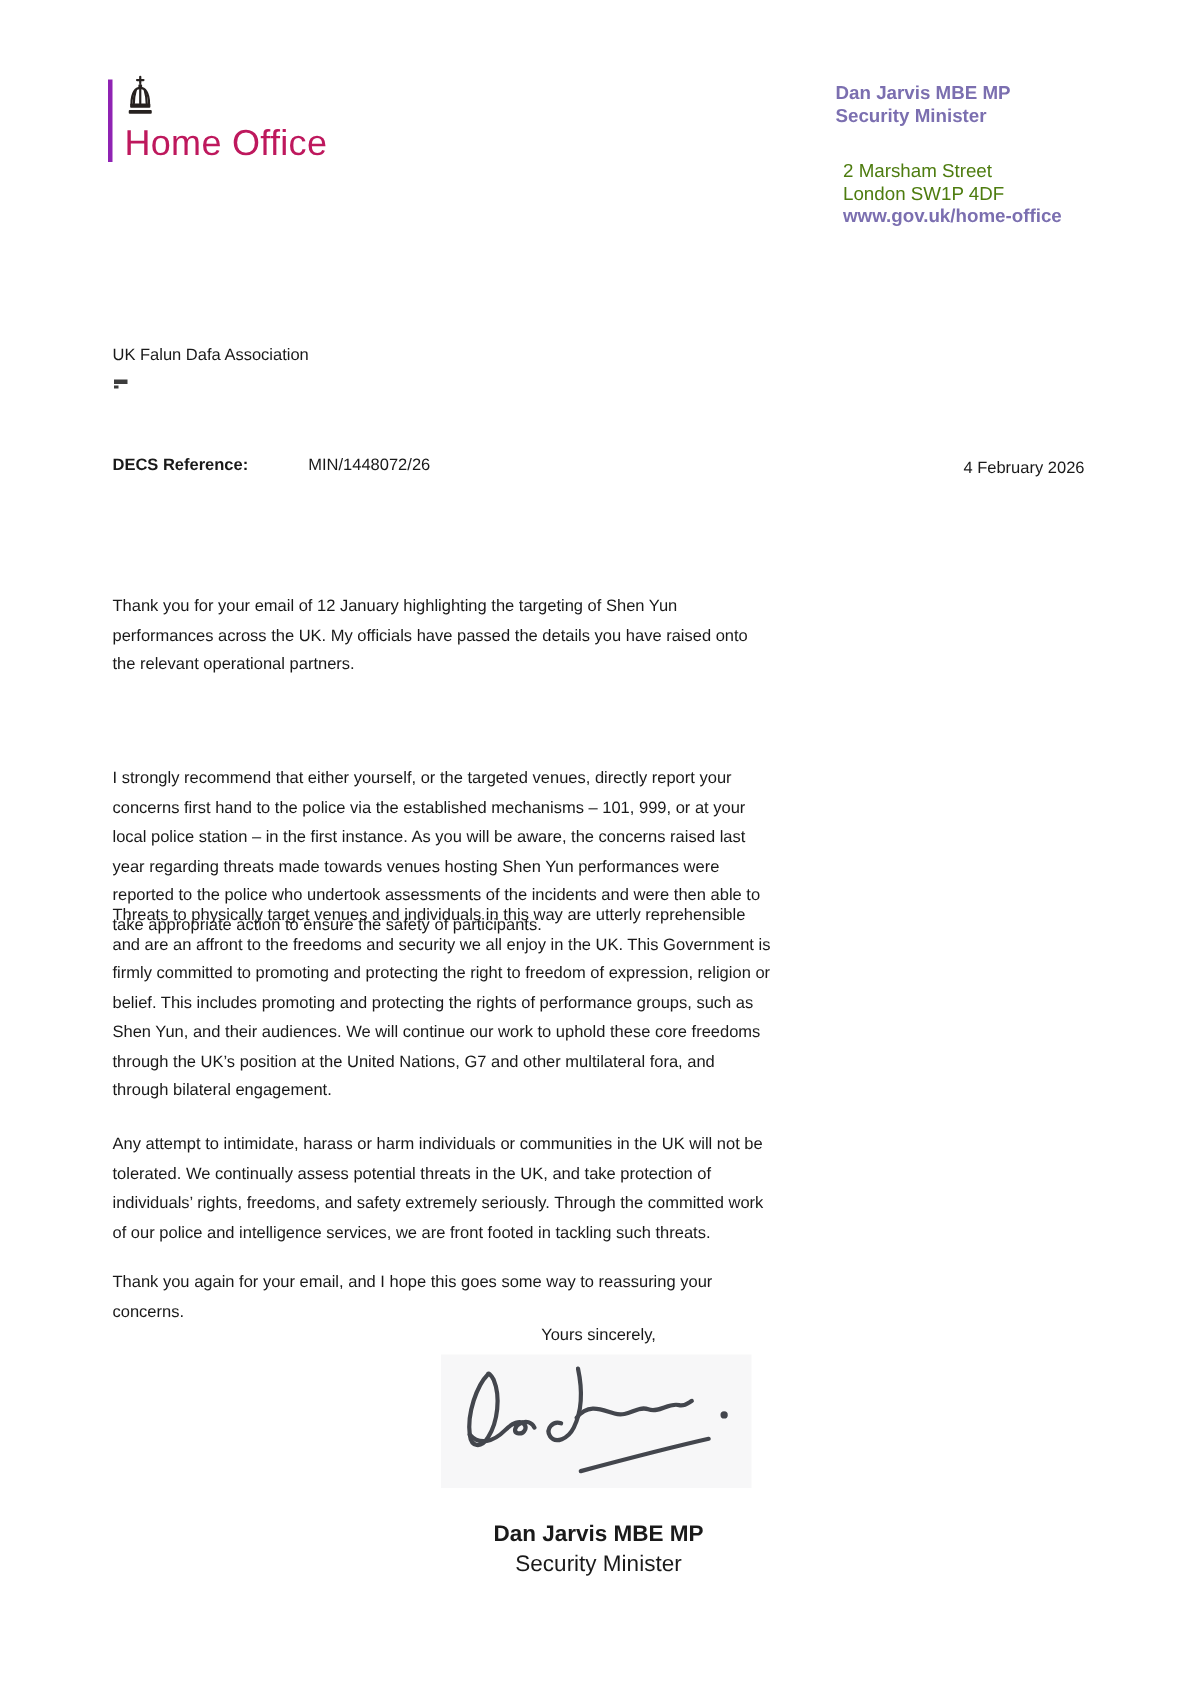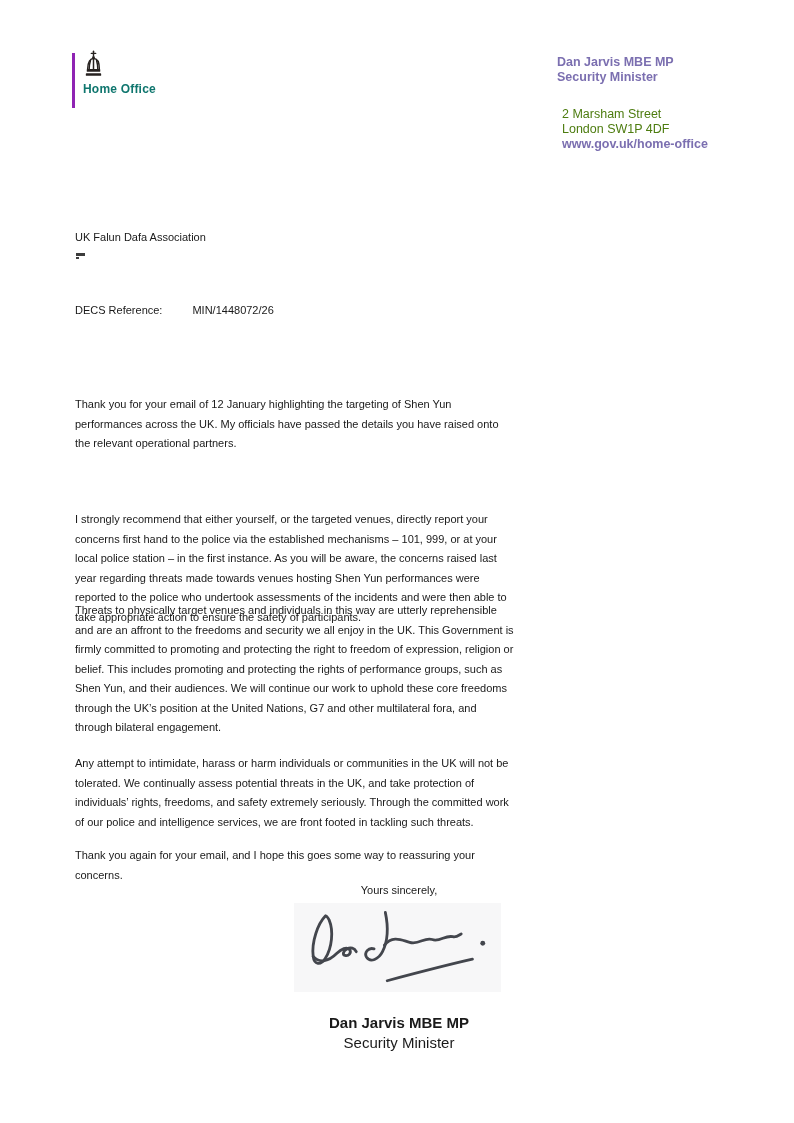--- a/index.html
+++ b/index.html
@@ -12,39 +12,39 @@
     color: #1a1a1a;
     overflow: hidden;
   }
 
   
   .logo { position: absolute; left: 72px; top: 50px; width: 160px; height: 58px; }
   .logo-bar { position: absolute; left: 0; top: 3px; width: 3px; height: 55px; }
   .logo-crown { position: absolute; left: 11px; top: 0; width: 21px; height: 27px; }
   .logo-name {
     position: absolute; left: 11px; top: 32px;
-    font-size: 12px; font-weight: 700; letter-spacing: 0.2px; color: #0f766e; white-space: nowrap;
+    font-size: 24px; font-weight: 400; letter-spacing: 0.2px; color: #be185d; white-space: nowrap;
   }
 
   .header-right { position: absolute; left: 557px; top: 55px; width: 220px; font-size: 12.5px; line-height: 15px; }
   .minister { font-weight: bold; }
   .hdr-gap { height: 22px; }
   .hdr-address { color: #4d7c0f; padding-left: 5px; }
   .hdr-web { font-weight: bold; padding-left: 5px; }
 
   
   .abs { position: absolute; left: 75px; width: 648px; }
   .body-text { font-size: 11px; line-height: 19.5px; color: #191919; white-space: pre-line; }
 
   .recipient { top: 228px; }
   .crop-mark { position: absolute; left: 76px; top: 253px; width: 9px; height: 3px; background: #3c3c3c; }
   .crop-mark::after { content:""; position:absolute; left:0; top:4px; width:3px; height:2px; background:#3c3c3c; }
 
   .ref-line { top: 281px; }
-  .ref-label { display: inline-block; margin-right: 30px; }
+  .ref-label { display: inline-block; margin-right: 40px; font-weight: bold; }
 
   .date-line { top: 303px; text-align: right; }
 
   .salutation { top: 356px; }
   .p1 { top: 395px; }
   .p2 { top: 474px; margin-top: 36px; }
   .p3 { top: 601px; }
   .p4 { top: 754px; }
   .p5 { top: 846px; }
 
@@ -88,20 +88,21 @@
     <div class="hdr-web">www.gov.uk/home-office</div>
   </div>
 
   <div class="abs body-text recipient">UK Falun Dafa Association</div>
   <div class="crop-mark"></div>
 
   <div class="abs body-text ref-line">
     <span class="ref-label">DECS Reference:</span><span>MIN/1448072/26</span>
   </div>
 
+  <div class="abs body-text date-line">4 February 2026</div>
 
   <div class="abs body-text p1">Thank you for your email of 12 January highlighting the targeting of Shen Yun
 performances across the UK. My officials have passed the details you have raised onto
 the relevant operational partners.</div>
   <div class="abs body-text p2">I strongly recommend that either yourself, or the targeted venues, directly report your
 concerns first hand to the police via the established mechanisms – 101, 999, or at your
 local police station – in the first instance. As you will be aware, the concerns raised last
 year regarding threats made towards venues hosting Shen Yun performances were
 reported to the police who undertook assessments of the incidents and were then able to
 take appropriate action to ensure the safety of participants.</div>

